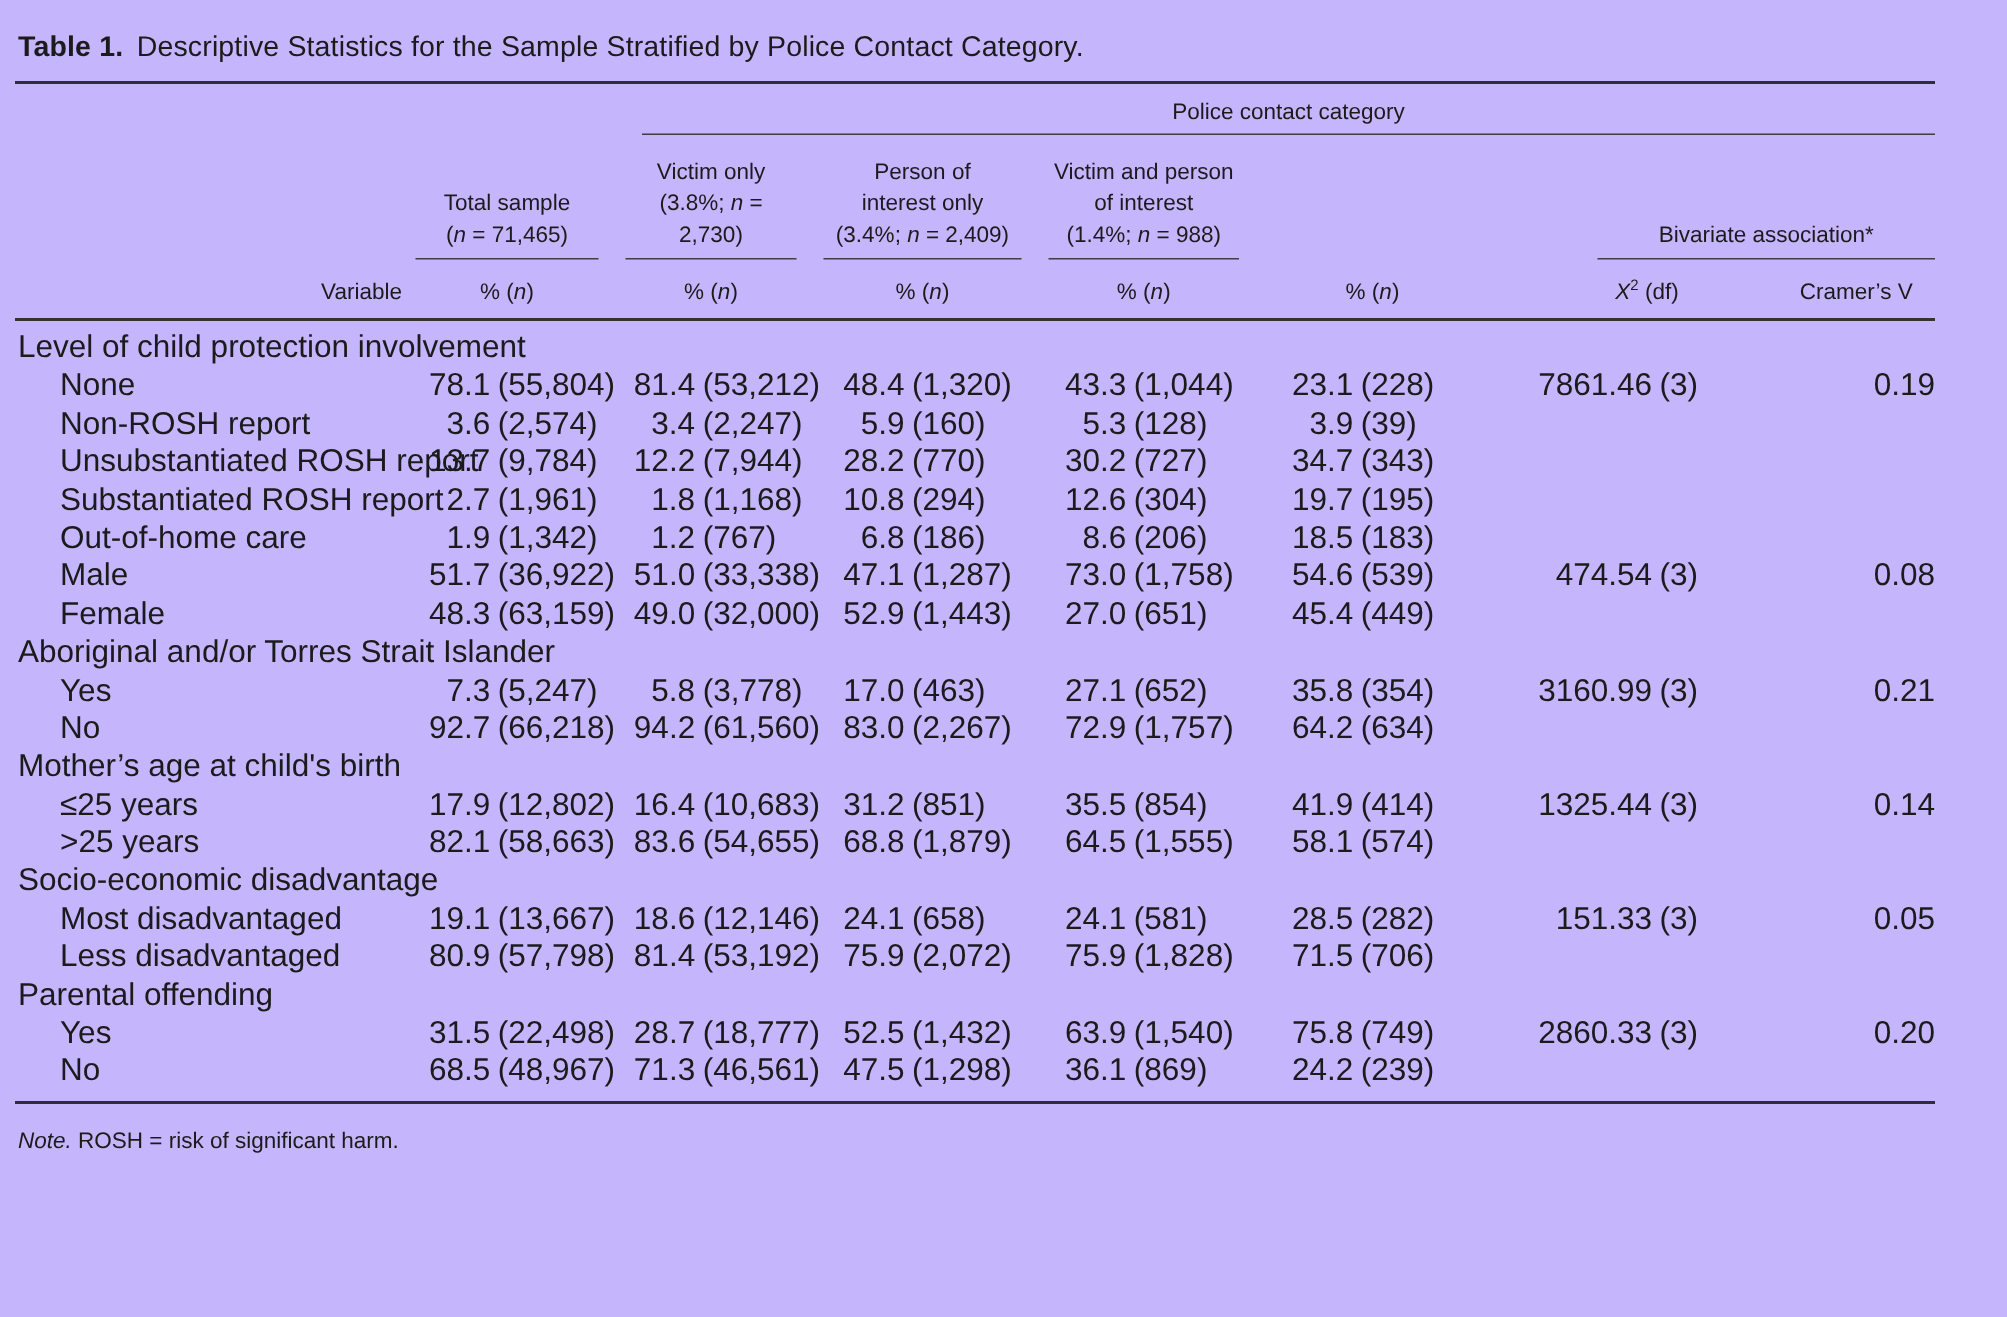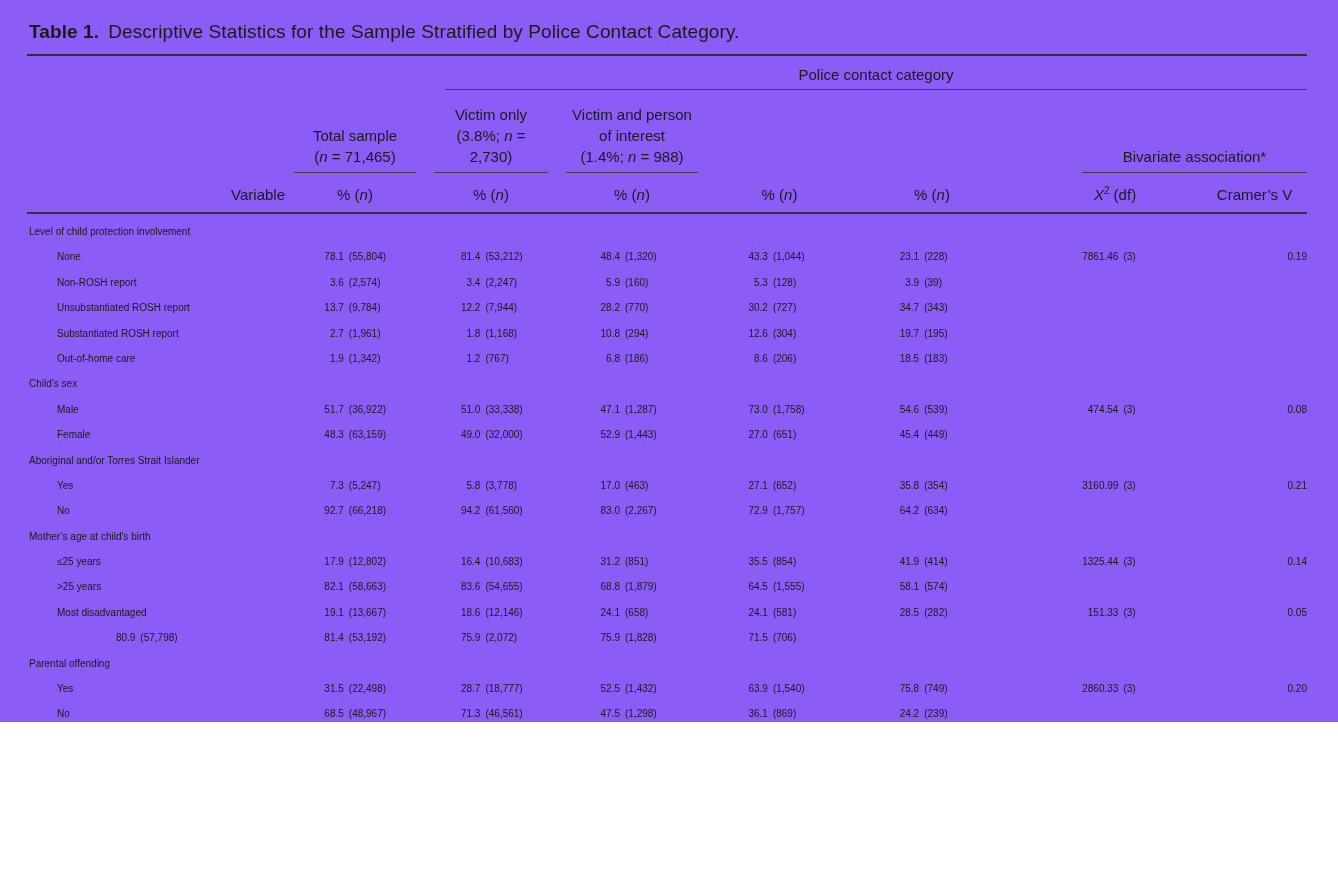--- a/index.html
+++ b/index.html
@@ -1,20 +1,19 @@
 <!DOCTYPE html>
 <html><head>
 <meta charset="utf-8">
 <style>
   html,body{margin:0;padding:0;background:#ffffff;}
   .page{
-    width:1338px;height:722px;background:#8b5cf6;overflow:hidden;
+    width:1338px;height:878px;background:#c4b5fd;overflow:hidden;
     font-family:"Liberation Sans",sans-serif;color:#1b1b1b;
     box-sizing:border-box;
-    padding-left:17px;
   }
   .inner{margin-left:10px;width:1280px;}
   .title{font-size:19px;padding:21px 0 11px 2px;letter-spacing:.1px;}
   .tlabel{font-weight:bold;margin-right:9px;}
   .hrule{border-top:2.5px solid #2f2f2f;height:0;}
   .row{display:grid;grid-template-columns:258px 140px 132px 150px 145px 160px 190px 105px;}
   
   .sp-empty{grid-column:1/3;}
   .sp-police{
     grid-column:3/9;text-align:center;font-size:15px;
@@ -30,21 +29,21 @@
   .ch-biv{grid-column:7/9;margin:0 0 0 70px;}
   
   .shrow{font-size:15px;border-bottom:2px solid #333333;}
   .sh{text-align:center;padding:13px 0 9px;}
   .sh-var{text-align:right;padding-left:2px;}
   .sh-chi{padding-left:16px;}
   sup{font-size:10px;line-height:0;}
   i{font-style:italic;}
   
   #tbody{padding:5px 0 7px;}
-  .brow{height:25.4px;line-height:25.4px;font-size:10px;}
+  .brow{height:25.4px;line-height:25.4px;font-size:21px;}
   .cell{white-space:nowrap;overflow:visible;}
   .label{padding-left:30px;}
   .section .label{grid-column:1/9;padding-left:2px;}
   .data.split{display:flex;}
   .pct{flex:0 0 42%;text-align:right;}
   .cnt{flex:1 1 auto;text-align:left;padding-left:5px;}
   .brow .cell:nth-child(7) .pct{flex-basis:56%;}
   .data.center{text-align:right;}
   
   .notes{margin-top:13px;font-size:15px;line-height:23px;padding-left:2px;}
@@ -64,20 +63,21 @@
 
     <div class="row sprow">
       <div class="sp-empty"></div>
       <div class="sp-police">Police contact category</div>
     </div>
 
     <div class="row chrow">
       <div class="ch-empty"></div>
       <div class="ch">Total sample<br>(<i>n</i> = 71,465)</div>
       <div class="ch">Victim only<br>(3.8%; <i>n</i> = 2,730)</div>
+      <div class="ch">Person of<br>interest only<br>(3.4%; <i>n</i> = 2,409)</div>
       <div class="ch">Victim and person<br>of interest<br>(1.4%; <i>n</i> = 988)</div>
       <div class="ch ch-biv">Bivariate association*</div>
     </div>
 
     <div class="row shrow">
       <div class="sh sh-var">Variable</div>
       <div class="sh">% (<i>n</i>)</div>
       <div class="sh">% (<i>n</i>)</div>
       <div class="sh">% (<i>n</i>)</div>
       <div class="sh">% (<i>n</i>)</div>
@@ -211,23 +211,20 @@
             <span class="pct">8.6</span>
             <span class="cnt">(206)</span>
           </div>
           <div class="cell data split">
             <span class="pct">18.5</span>
             <span class="cnt">(183)</span>
           </div>
           <div class="cell data"></div>
           <div class="cell data"></div>
         </div>
-        <div class="row brow section">
-          <div class="cell label">Child’s sex</div>
-        </div>
         <div class="row brow">
           <div class="cell label">Male</div>
           <div class="cell data split">
             <span class="pct">51.7</span>
             <span class="cnt">(36,922)</span>
           </div>
           <div class="cell data split">
             <span class="pct">51.0</span>
             <span class="cnt">(33,338)</span>
           </div>
@@ -379,20 +376,23 @@
             <span class="pct">64.5</span>
             <span class="cnt">(1,555)</span>
           </div>
           <div class="cell data split">
             <span class="pct">58.1</span>
             <span class="cnt">(574)</span>
           </div>
           <div class="cell data"></div>
           <div class="cell data"></div>
         </div>
+        <div class="row brow section">
+          <div class="cell label">Socio-economic disadvantage</div>
+        </div>
         <div class="row brow">
           <div class="cell label">Most disadvantaged</div>
           <div class="cell data split">
             <span class="pct">19.1</span>
             <span class="cnt">(13,667)</span>
           </div>
           <div class="cell data split">
             <span class="pct">18.6</span>
             <span class="cnt">(12,146)</span>
           </div>
@@ -408,20 +408,21 @@
             <span class="pct">28.5</span>
             <span class="cnt">(282)</span>
           </div>
           <div class="cell data split">
             <span class="pct">151.33</span>
             <span class="cnt">(3)</span>
           </div>
           <div class="cell data center">0.05</div>
         </div>
         <div class="row brow">
+          <div class="cell label">Less disadvantaged</div>
           <div class="cell data split">
             <span class="pct">80.9</span>
             <span class="cnt">(57,798)</span>
           </div>
           <div class="cell data split">
             <span class="pct">81.4</span>
             <span class="cnt">(53,192)</span>
           </div>
           <div class="cell data split">
             <span class="pct">75.9</span>

